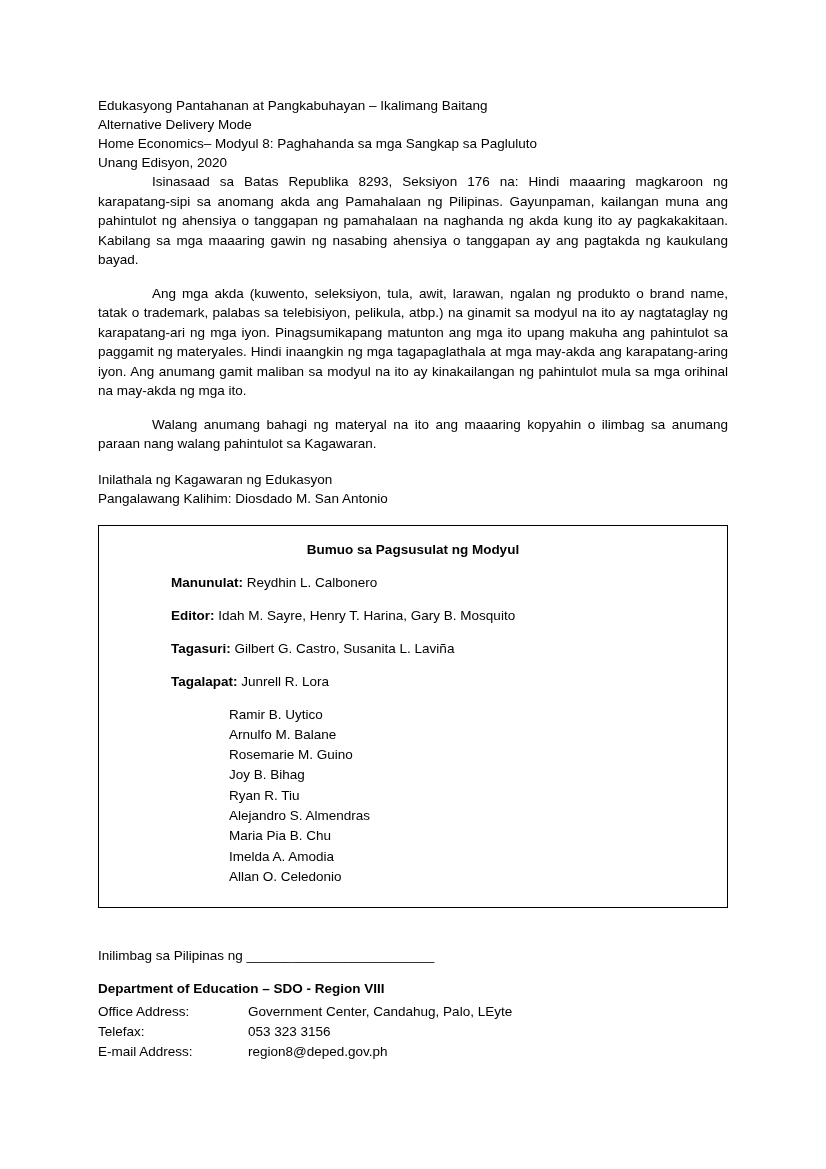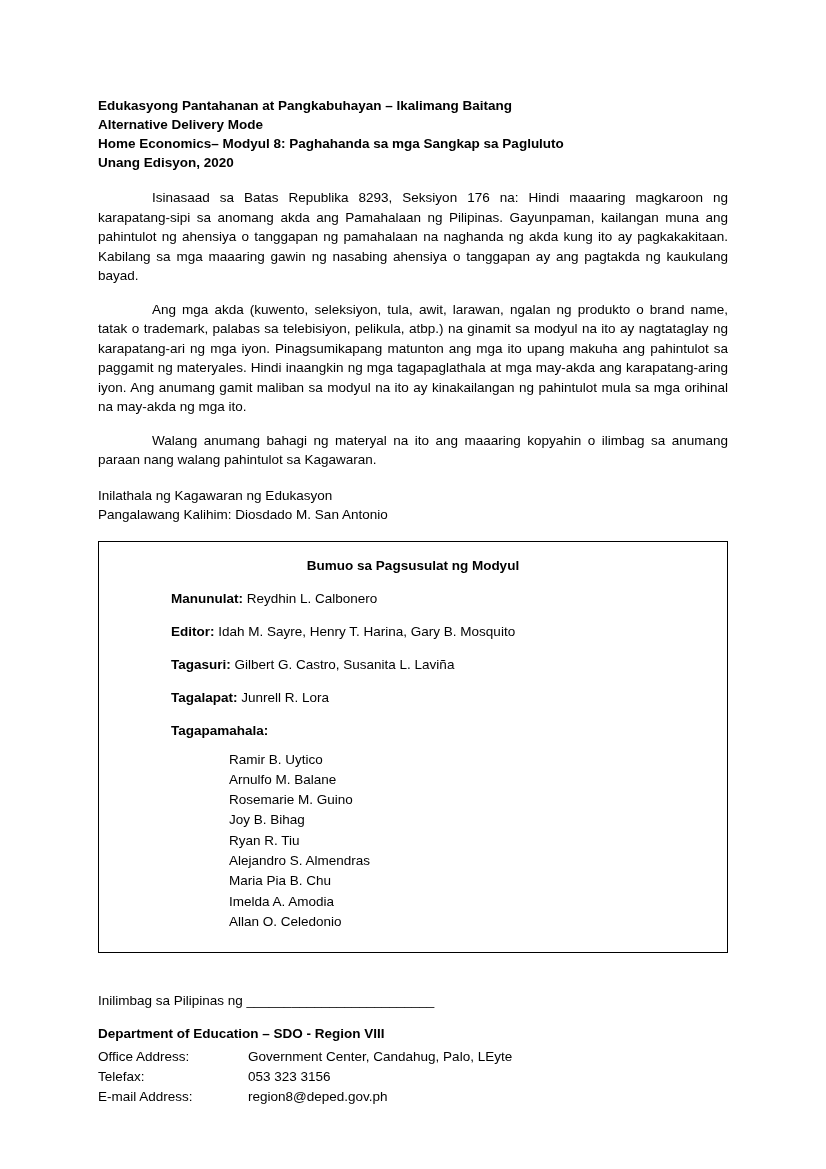--- a/index.html
+++ b/index.html
@@ -18,23 +18,22 @@
   .page {
     position: absolute;
     left: 0; top: 0;
     width: 826px;
     height: 1169px;
     box-sizing: border-box;
     padding: 96px 98px 0 98px;
   }
   .title-block {
     font-size: 13.5px;
-    font-weight: bold;
+    font-weight: normal;
     line-height: 19px;
-    margin-bottom: 16px;
   }
   .title-block div { white-space: nowrap; }
 
   .para {
     font-size: 13.5px;
     line-height: 19.5px;
     text-align: justify;
     text-indent: 54px;
     margin: 0 0 14px 0;
   }
@@ -143,23 +142,20 @@
     </div>
     <div class="credit-row">
       <span class="role">Tagasuri:</span>
       <span>Gilbert G. Castro, Susanita L. Laviña</span>
     </div>
     <div class="credit-row">
       <span class="role">Tagalapat:</span>
       <span>Junrell R. Lora</span>
     </div>
 
-    <div class="credit-row role-only">
-      <span class="role">Tagapamahala:</span>
-    </div>
 
     <div class="supervisors">
       <div class="supervisor">Ramir B. Uytico</div>
       <div class="supervisor">Arnulfo M. Balane</div>
       <div class="supervisor">Rosemarie M. Guino</div>
       <div class="supervisor">Joy B. Bihag</div>
       <div class="supervisor">Ryan R. Tiu</div>
       <div class="supervisor">Alejandro S. Almendras</div>
       <div class="supervisor">Maria Pia B. Chu</div>
       <div class="supervisor">Imelda A. Amodia</div>

